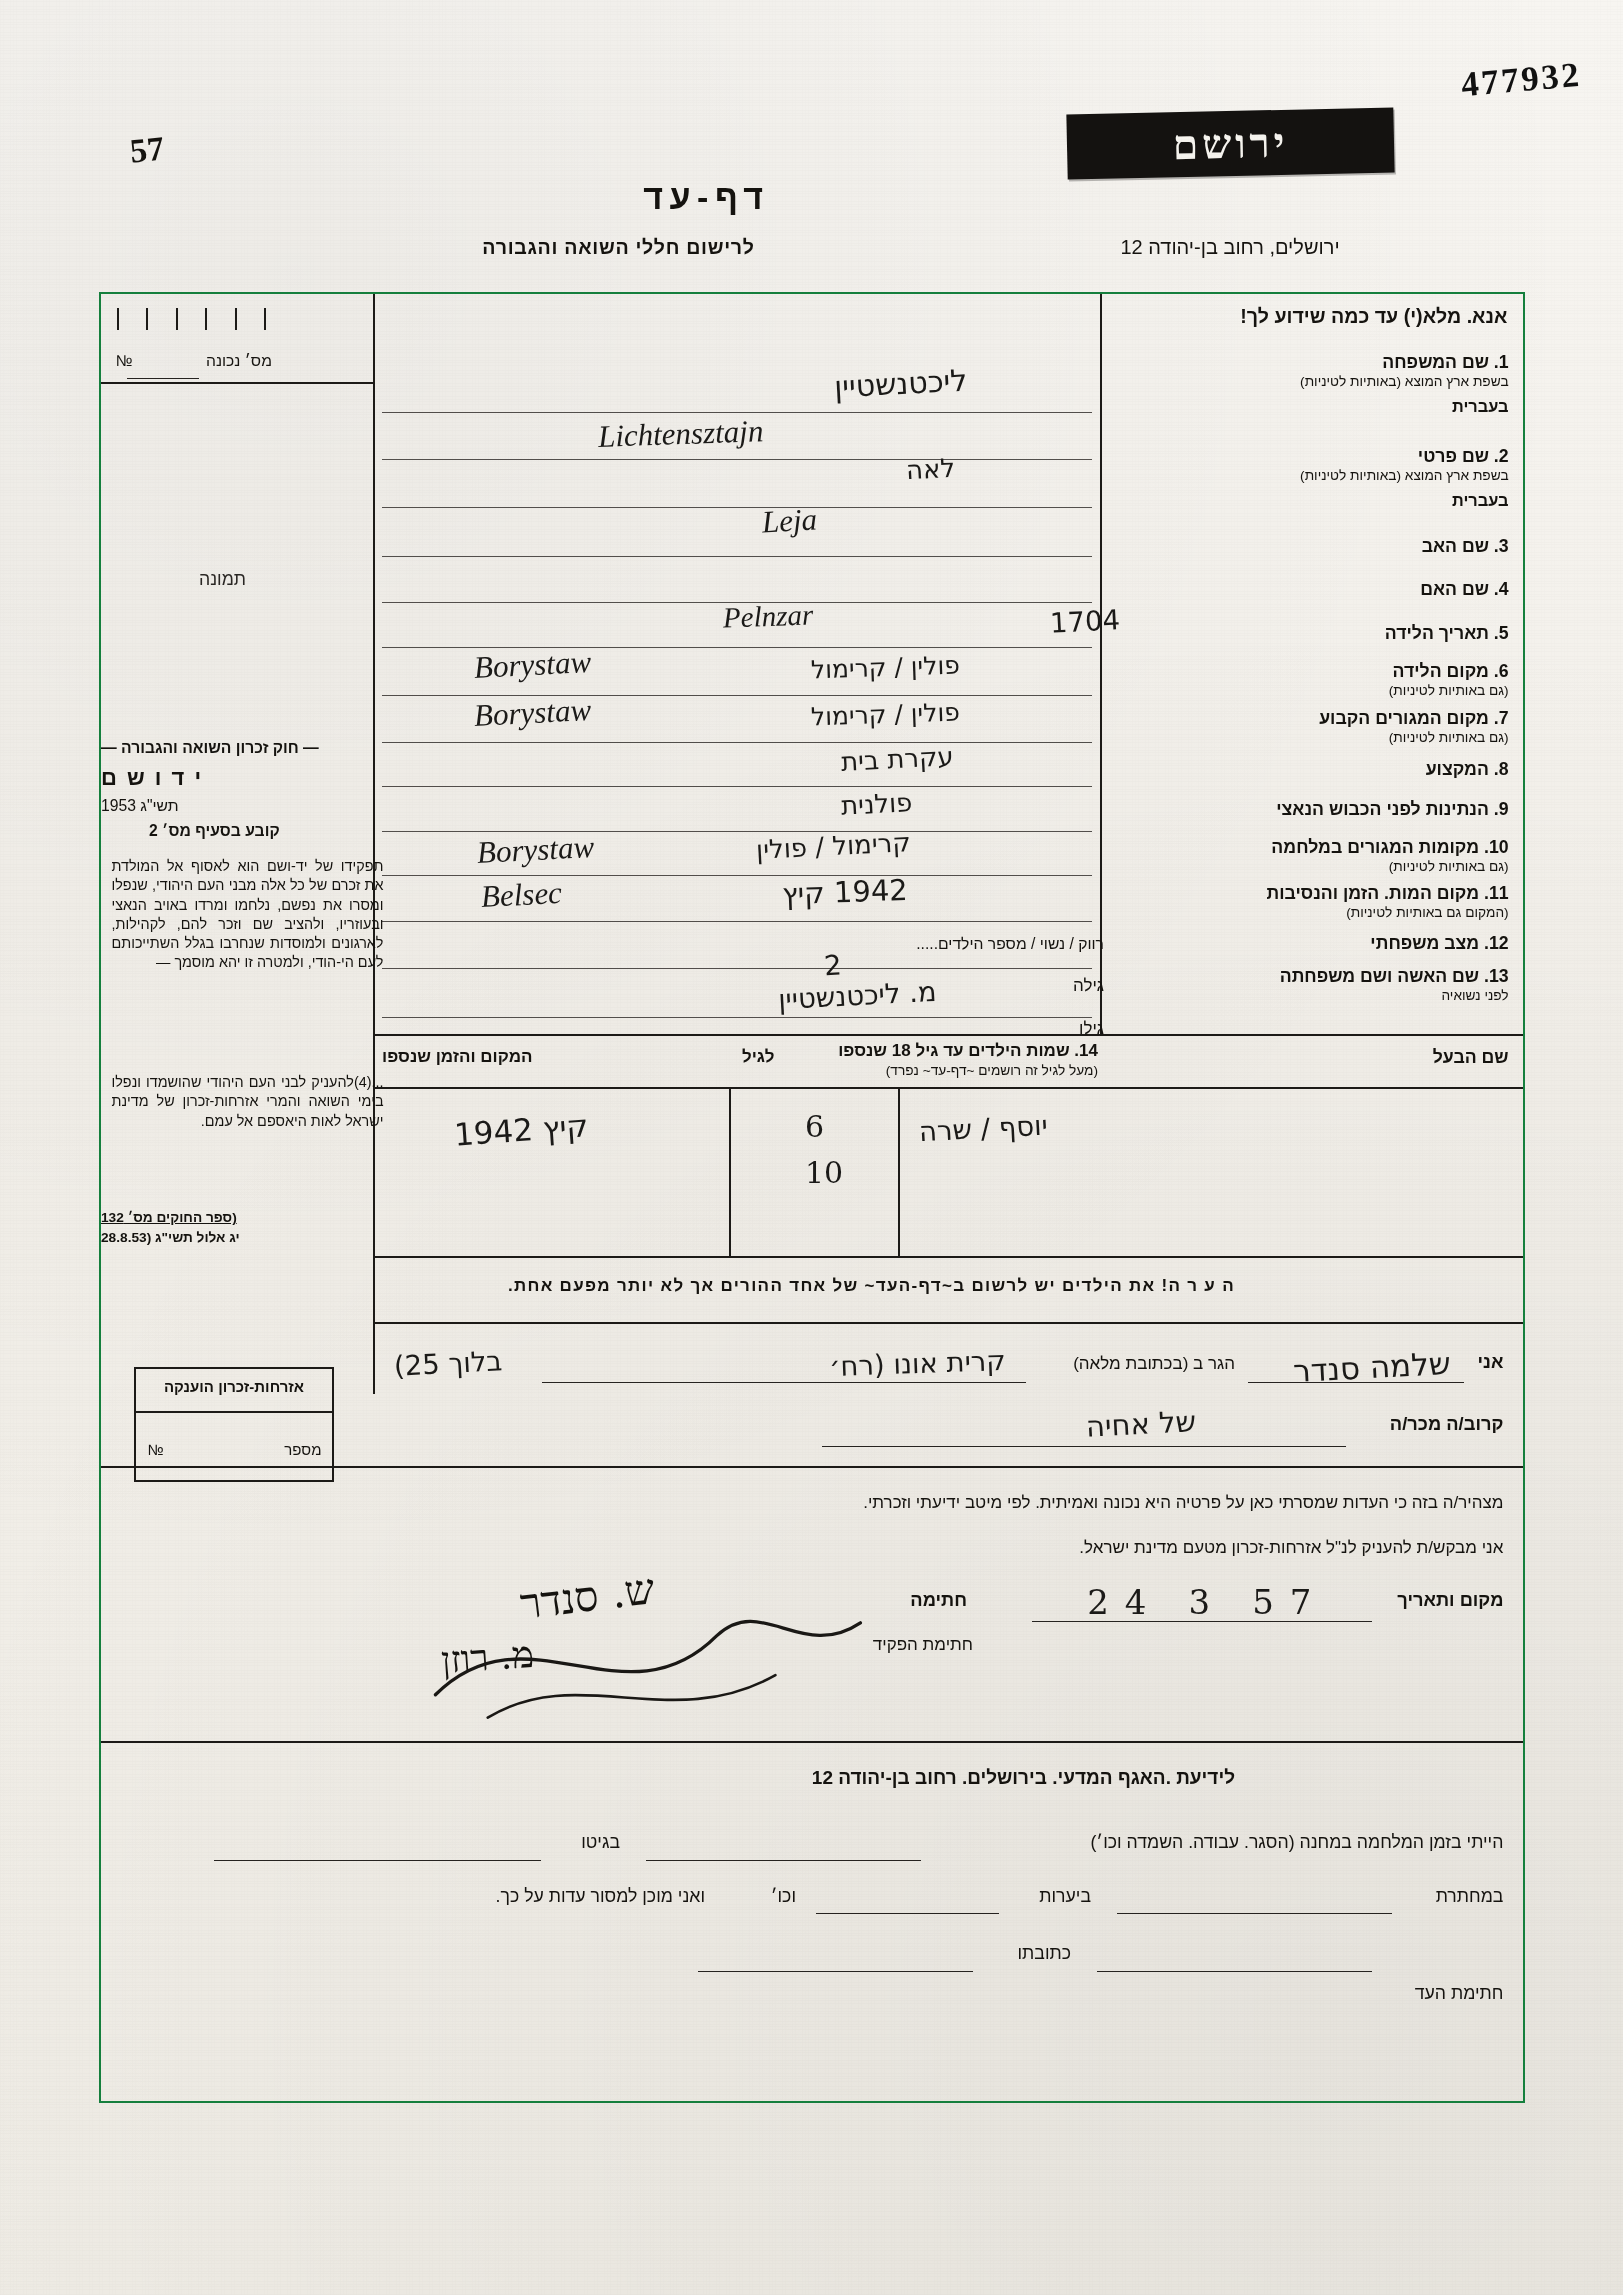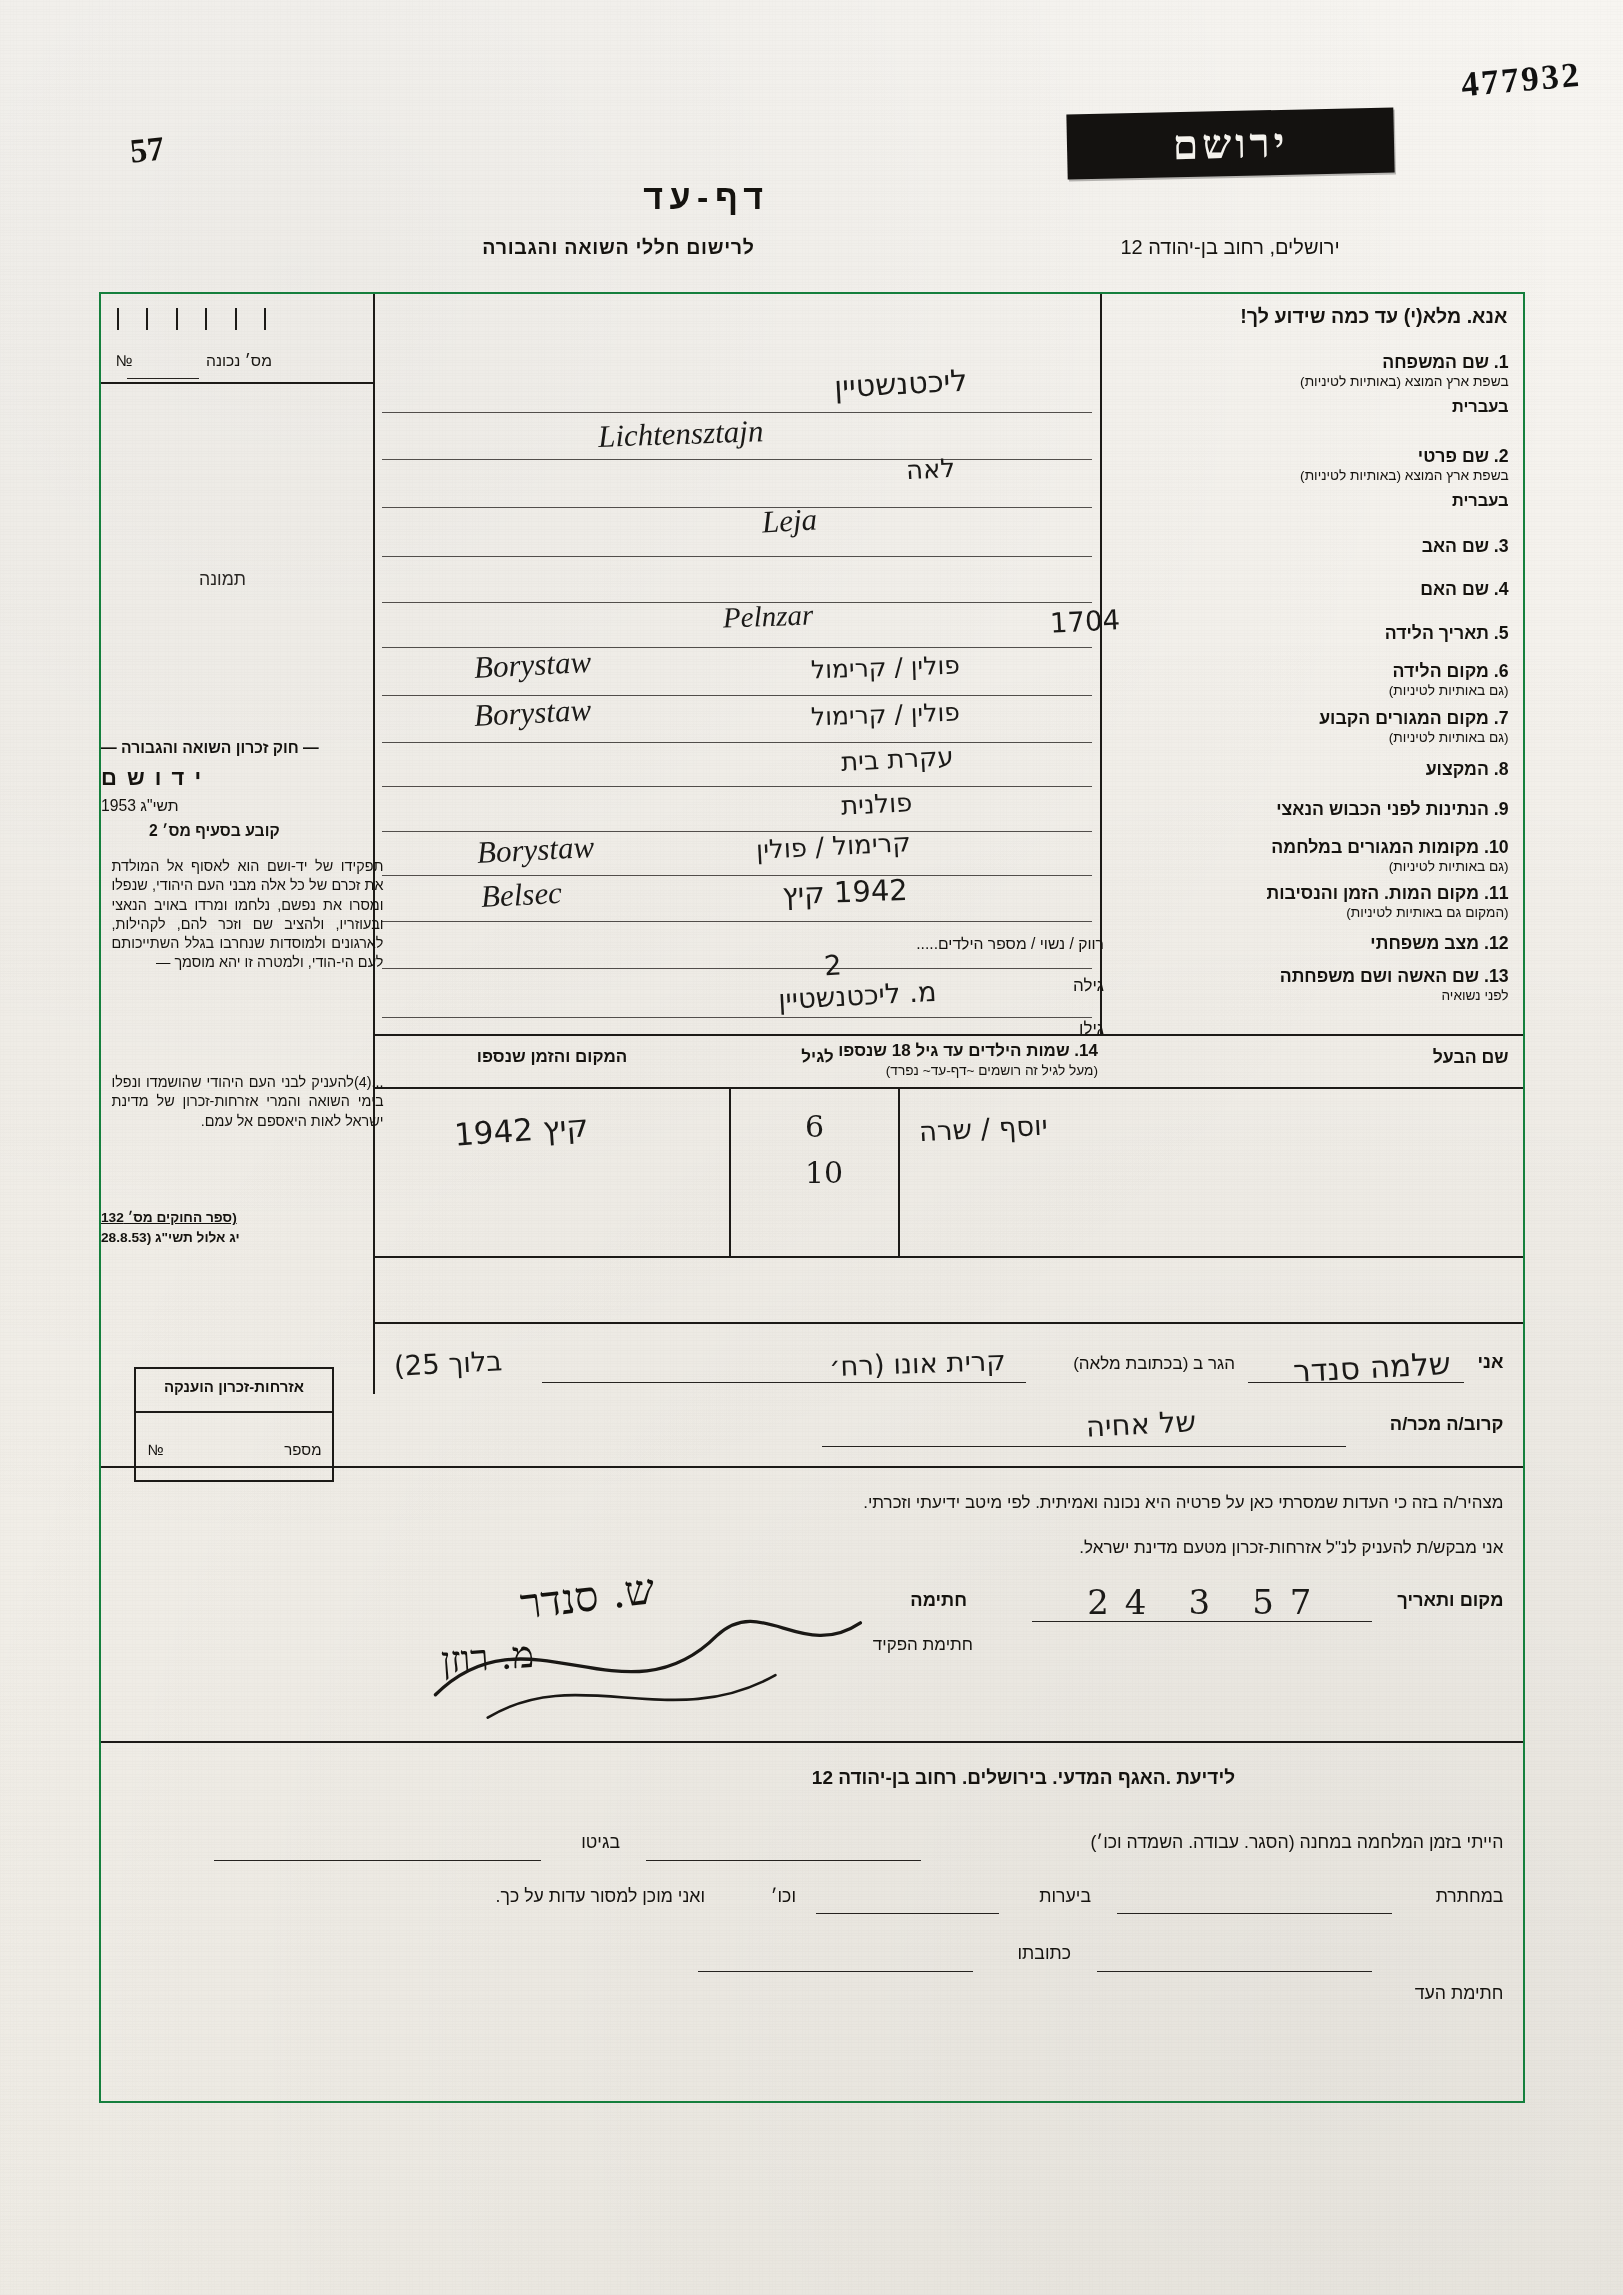--- a/index.html
+++ b/index.html
@@ -113,21 +113,21 @@
     position:absolute;direction:rtl;font-size:17.7px;color:#2a2724;
   }
   .cert-no{
     position:absolute;direction:rtl;font-size:15.7px;
   }
   .tick-row{position:absolute;display:flex;}
   .tick{width:2px;height:22px;background:#1c1a17;margin-right:27.5px;}
 
   
   .tbl-head{
-    position:absolute;direction:rtl;text-align:center;font-size:17px;font-weight:700;line-height:1.2;
+    position:absolute;direction:rtl;text-align:left;font-size:17px;font-weight:700;line-height:1.2;
   }
   .note{
     position:absolute;direction:rtl;font-size:17px;font-weight:700;letter-spacing:1.3px;
   }
 
   
   .decl{
     position:absolute;direction:rtl;font-size:18.3px;font-weight:700;
   }
   .decl-sm{font-size:17px;font-weight:400;}
@@ -288,20 +288,21 @@
       <span style="display:block;font-size:13.7px;font-weight:400;margin-top:2px;">(מעל לגיל זה רושמים ~דף-עד~ נפרד)</span>
     </div>
     <div class="tbl-head" style="left:641px;top:753px;width:151px;">לגיל</div>
     <div class="tbl-head" style="left:281px;top:753px;width:340px;">המקום והזמן שנספו</div>
 
     <div class="hw hw-heb" style="left:818px;top:818px;font-size:27.5px;transform:rotate(-3deg);">יוסף / שרה</div>
     <div class="hw" style="left:704px;top:815px;font-size:30px;">6</div>
     <div class="hw hw-heb" style="left:353px;top:818px;font-size:31px;transform:rotate(-4deg);">קיץ 1942</div>
     <div class="hw" style="left:704px;top:861px;font-size:30px;">10</div>
 
+    <div class="note" style="right:288px;top:982px;width:1100px;text-align:right;">ה ע ר ה!   את הילדים יש לרשום ב~דף-העד~ של אחד ההורים אך לא יותר מפעם אחת.</div>
 
     <div class="decl" style="right:19.6px;top:1057px;">אני</div>
     <div class="fieldline" style="right:59px;top:1088px;width:216px;"></div>
     <div class="hw hw-heb" style="right:72px;top:1055px;font-size:31px;transform:rotate(-3deg);">שלמה סנדר</div>
 
     <div class="decl decl-sm" style="right:288px;top:1060px;">הגר ב (בכתובת מלאה)</div>
     <div class="fieldline" style="right:497px;top:1088px;width:484px;"></div>
     <div class="hw hw-heb" style="right:517px;top:1053px;font-size:27.5px;transform:rotate(-2deg);">קרית אונו (רח׳</div>
     <div class="hw hw-heb" style="right:1021px;top:1053px;font-size:27.5px;transform:rotate(-3deg);">בלוך 25)</div>
 

